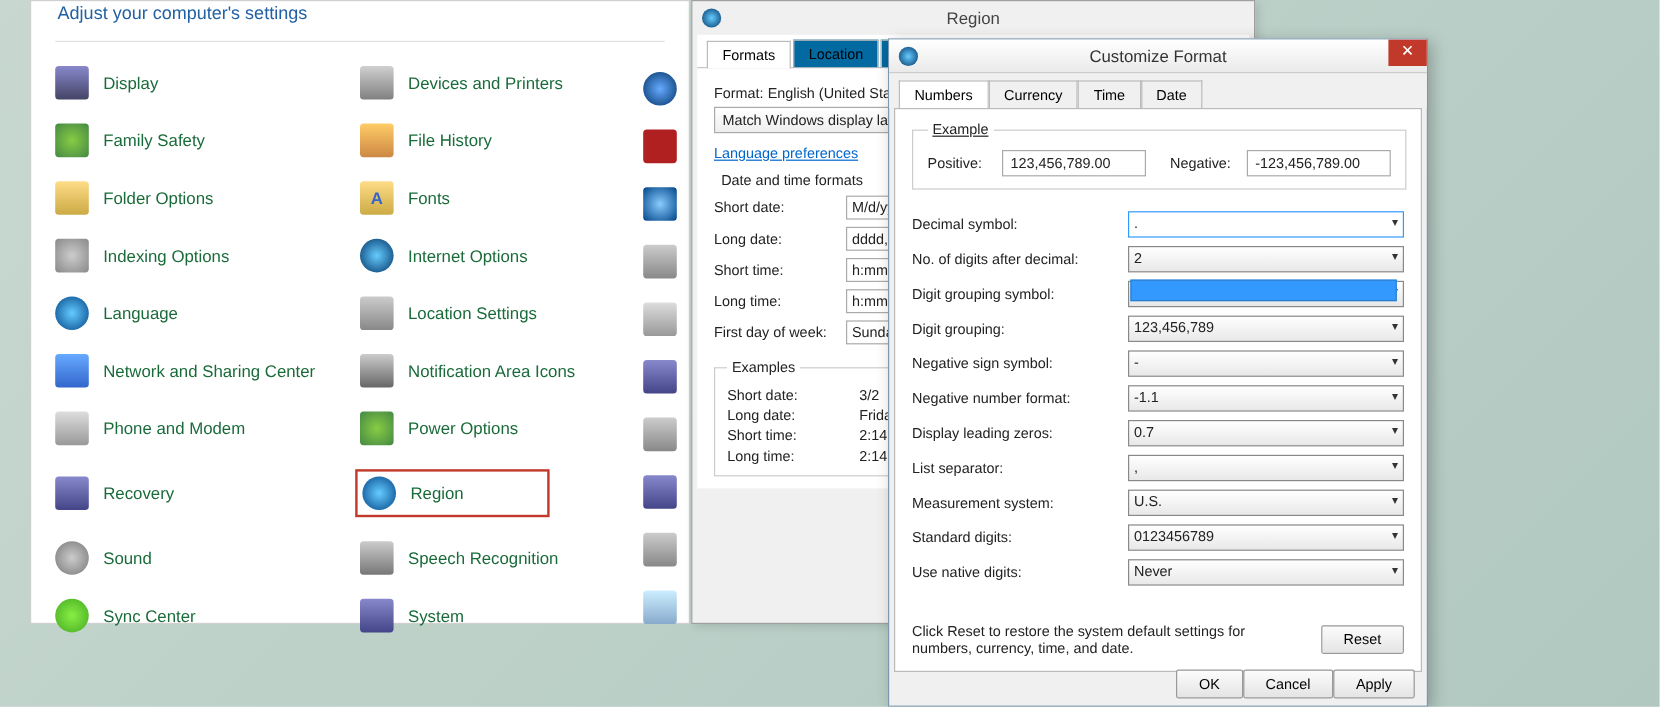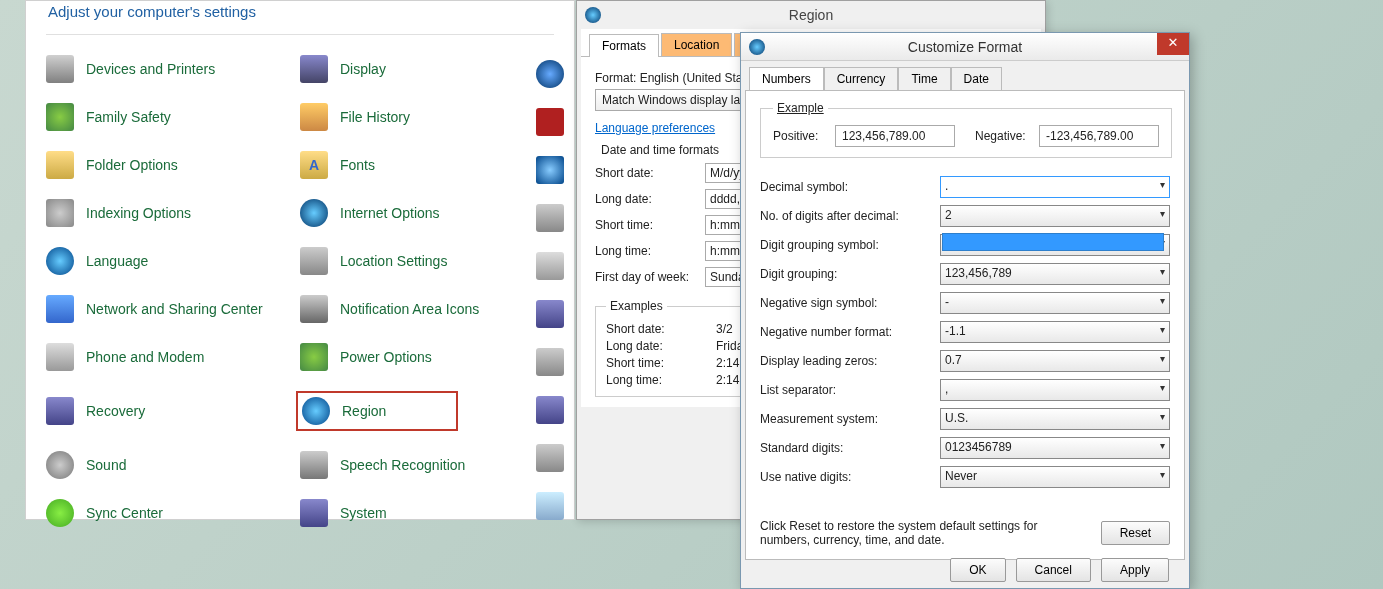--- a/index.html
+++ b/index.html
@@ -16,21 +16,21 @@
 .cp-link { color: #1a6b3a; font-size: 14px; cursor: pointer; }
 .cp-region-box { border: 2px solid #c0392b; padding: 4px 70px 4px 4px; margin-left: -4px; }
 .cp-side-icons { position: absolute; left: 536px; top: 40px; width: 40px; }
 .cp-side-icons .si { width: 28px; height: 28px; margin: 20px 0; }
 
 
 .region-window { position: absolute; left: 576px; top: 0; width: 470px; height: 520px; background: #f0f0f0; border: 1px solid #a0a0a0; box-shadow: 2px 2px 8px rgba(0,0,0,0.15); }
 .region-titlebar { height: 28px; display: flex; align-items: center; justify-content: center; position: relative; font-size: 14px; color: #444; }
 .region-titlebar .tb-icon { position: absolute; left: 8px; top: 6px; width: 16px; height: 16px; }
 .region-tabs { display: flex; padding: 4px 8px 0 8px; border-bottom: 1px solid #bbb; background: #fff; margin: 0 4px; }
-.rtab { padding: 4px 12px; font-size: 12px; border: 1px solid #bbb; border-bottom: none; background: #fdba74; margin-right: 2px; cursor: pointer; }
+.rtab { padding: 4px 12px; font-size: 12px; border: 1px solid #bbb; border-bottom: none; background: #0369a1; margin-right: 2px; cursor: pointer; }
 .rtab.active { background: #fff; position: relative; top: 1px; }
 .region-body { background: #fff; margin: 0 4px; padding: 10px 14px; font-size: 12px; color: #222; }
 .region-body .fmt-label { margin: 4px 0; }
 .region-body .combo { width: 100%; border: 1px solid #aaa; background: linear-gradient(#fff,#eee); padding: 3px 6px; font-size: 12px; margin: 4px 0 10px 0; }
 .region-body a { color: #0066cc; text-decoration: underline; cursor: pointer; font-size: 12px; }
 .region-body .dt-section { margin-top: 8px; }
 .region-body .dt-row { display: flex; align-items: center; margin: 6px 0; }
 .region-body .dt-row .lbl { width: 110px; }
 .region-body .dt-row .val { flex: 1; border: 1px solid #aaa; padding: 2px 4px; background: #fff; }
 .region-body fieldset { border: 1px solid #ccc; padding: 6px 10px; margin-top: 12px; }
@@ -56,44 +56,44 @@
 .cf-fields { margin-top: 18px; }
 .cf-row { display: flex; align-items: center; margin: 7px 0; }
 .cf-row .lbl { width: 180px; }
 .cf-row .sel { flex: 1; border: 1px solid #888; background: linear-gradient(#fff,#e8e8e8); padding: 2px 4px; height: 22px; font-size: 12px; position: relative; }
 .cf-row .sel::after { content: "▾"; position: absolute; right: 4px; top: 2px; font-size: 10px; color: #333; }
 .cf-row .sel.open { background: #fff; border: 1px solid #3399ff; }
 .cf-dropdown-open { position: absolute; left: 196px; top: 142px; width: 222px; height: 18px; background: #3399ff; border: 1px solid #2d7fcc; z-index: 5; }
 .cf-reset-row { position: absolute; bottom: 12px; left: 14px; right: 14px; display: flex; align-items: center; justify-content: space-between; }
 .cf-reset-row .txt { font-size: 12px; width: 280px; color: #222; }
 .cf-btn { border: 1px solid #999; background: linear-gradient(#fcfcfc,#e4e4e4); padding: 4px 18px; font-size: 12px; cursor: pointer; border-radius: 2px; }
-.cf-buttons { position: absolute; bottom: 6px; right: 20px; display: flex; gap: 10px; }
+.cf-buttons { position: absolute; bottom: 6px; right: 10px; display: flex; gap: 0; }
 
 
 .ic { width: 100%; height: 100%; border-radius: 3px; }
 </style>
 </head>
 <body>
 
 <div class="cp-window">
   <div class="cp-header">Adjust your computer's settings</div>
   <div class="cp-divider"></div>
   <div class="cp-grid">
     <div class="cp-row">
       <div class="cp-cell">
           <span class="cp-icon">
+            <span class="ic" style="background:linear-gradient(#88c,#446)"></span>
+          </span>
+          <span class="cp-link">Display</span>
+        </div>
+      <div class="cp-cell">
+          <span class="cp-icon">
             <span class="ic" style="background:linear-gradient(#d0d0d0,#808080)"></span>
           </span>
           <span class="cp-link">Devices and Printers</span>
-        </div>
-      <div class="cp-cell">
-          <span class="cp-icon">
-            <span class="ic" style="background:linear-gradient(#88c,#446)"></span>
-          </span>
-          <span class="cp-link">Display</span>
         </div>
     </div>
     <div class="cp-row">
       <div class="cp-cell">
           <span class="cp-icon">
             <span class="ic" style="background:radial-gradient(#8c4,#484)"></span>
           </span>
           <span class="cp-link">Family Safety</span>
         </div>
       <div class="cp-cell">

